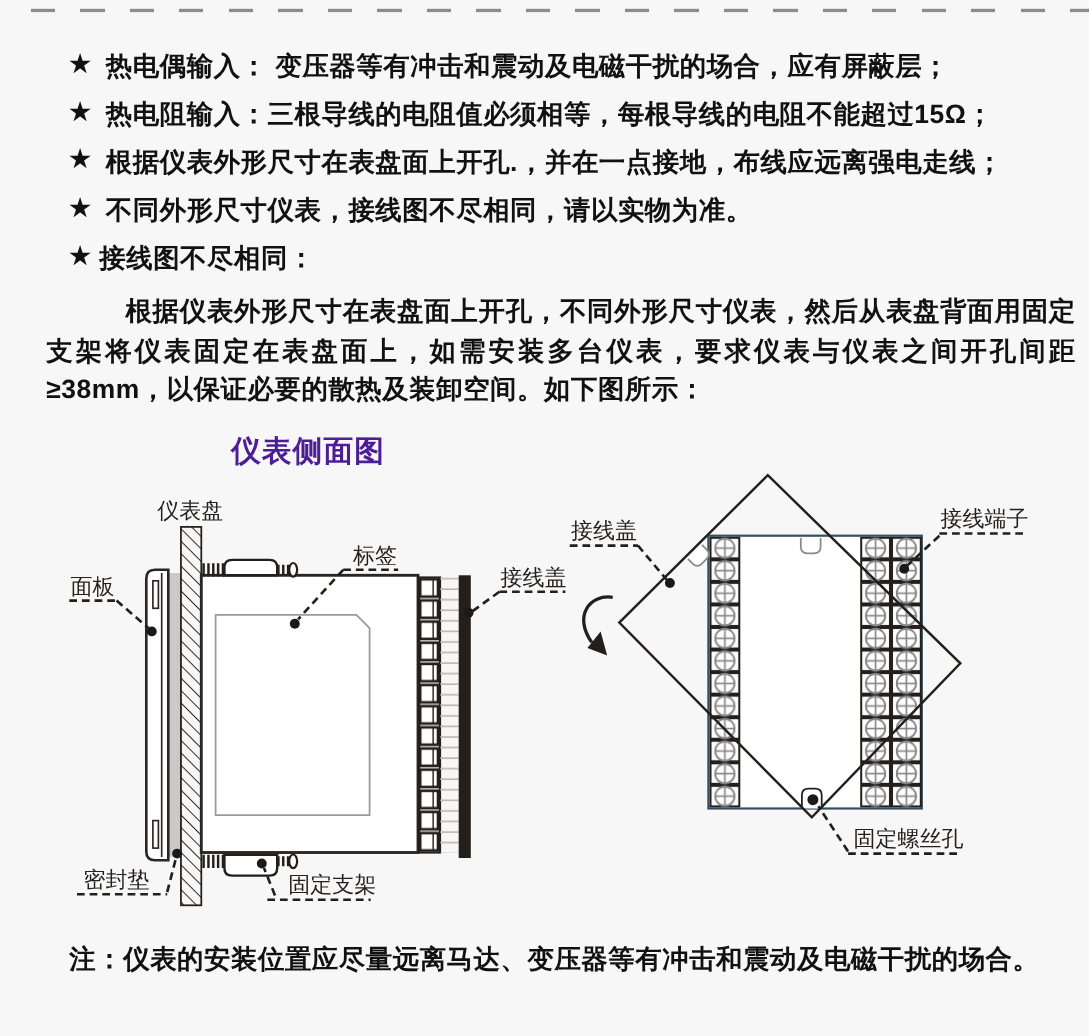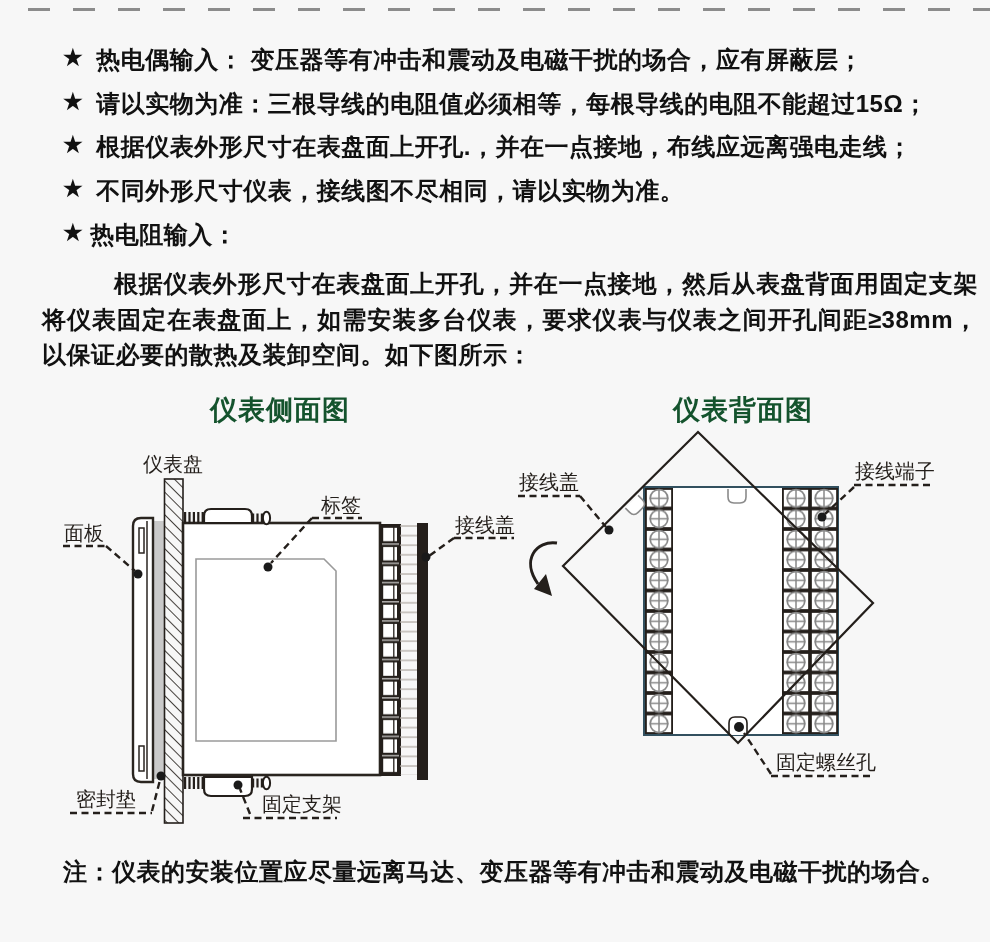--- a/index.html
+++ b/index.html
@@ -22,21 +22,21 @@
   .bullet .star{font-size:22px;line-height:28px;margin-right:13px;}
   .bullet.tight .star{margin-right:7px;}
   .para{
     position:absolute;left:42px;top:266px;width:936px;
     font-size:24px;font-weight:700;line-height:35.5px;
     text-align:justify;text-indent:72px;letter-spacing:0.5px;
   }
   .fig-title{
     position:absolute;width:220px;text-align:center;
     font-family:"Liberation Serif", serif;font-weight:700;
-    font-size:27px;letter-spacing:1px;color:#14532d;
+    font-size:27px;letter-spacing:1px;color:#4c1d95;
   }
   .note{
     position:absolute;left:63px;top:856px;width:920px;
     font-size:24px;font-weight:700;letter-spacing:0.5px;white-space:nowrap;font-family:Liberation Serif, serif;
   }
   svg{position:absolute;}
   svg text{font-family:"Liberation Sans", sans-serif;font-size:20px;fill:#241f1b;}
 </style>
 </head>
 <body>
@@ -44,39 +44,38 @@
 <div class="page">
 
   <div class="top-dash"></div>
 
   <div class="bullet" style="top:44px">
     <span class="star">★</span>
     <span>热电偶输入： 变压器等有冲击和震动及电磁干扰的场合，应有屏蔽层；</span>
   </div>
   <div class="bullet" style="top:88px">
     <span class="star">★</span>
-    <span>请以实物为准：三根导线的电阻值必须相等，每根导线的电阻不能超过15Ω；</span>
+    <span>热电阻输入：三根导线的电阻值必须相等，每根导线的电阻不能超过15Ω；</span>
   </div>
   <div class="bullet" style="top:131px">
     <span class="star">★</span>
     <span>根据仪表外形尺寸在表盘面上开孔.，并在一点接地，布线应远离强电走线；</span>
   </div>
   <div class="bullet" style="top:175px">
     <span class="star">★</span>
     <span>不同外形尺寸仪表，接线图不尽相同，请以实物为准。</span>
   </div>
   <div class="bullet tight" style="top:219px">
     <span class="star">★</span>
-    <span>热电阻输入：</span>
+    <span>接线图不尽相同：</span>
   </div>
 
-  <div class="para">根据仪表外形尺寸在表盘面上开孔，并在一点接地，然后从表盘背面用固定支架将仪表固定在表盘面上，如需安装多台仪表，要求仪表与仪表之间开孔间距≥38mm，以保证必要的散热及装卸空间。如下图所示：</div>
+  <div class="para">根据仪表外形尺寸在表盘面上开孔，不同外形尺寸仪表，然后从表盘背面用固定支架将仪表固定在表盘面上，如需安装多台仪表，要求仪表与仪表之间开孔间距≥38mm，以保证必要的散热及装卸空间。如下图所示：</div>
 
   <div class="fig-title" style="left:170px;top:392px">仪表侧面图</div>
-  <div class="fig-title" style="left:633px;top:392px">仪表背面图</div>
 
   <svg style="left:30px;top:435px" width="500" height="400" viewBox="30 435 500 400">
     <defs>
       <pattern id="hatch" width="8" height="8" patternUnits="userSpaceOnUse" patternTransform="rotate(-45)">
         <line x1="0" y1="0" x2="0" y2="8" stroke="#241f1b" stroke-width="1.7"></line>
       </pattern>
       <pattern id="tcell" x="381" y="525" width="19" height="19.23" patternUnits="userSpaceOnUse">
         <rect x="1" y="1.6" width="16.2" height="15.8" fill="#ffffff" stroke="#241f1b" stroke-width="2.4"></rect>
         <line x1="12.8" y1="1.6" x2="12.8" y2="17.4" stroke="#241f1b" stroke-width="1.3"></line>
       </pattern>

